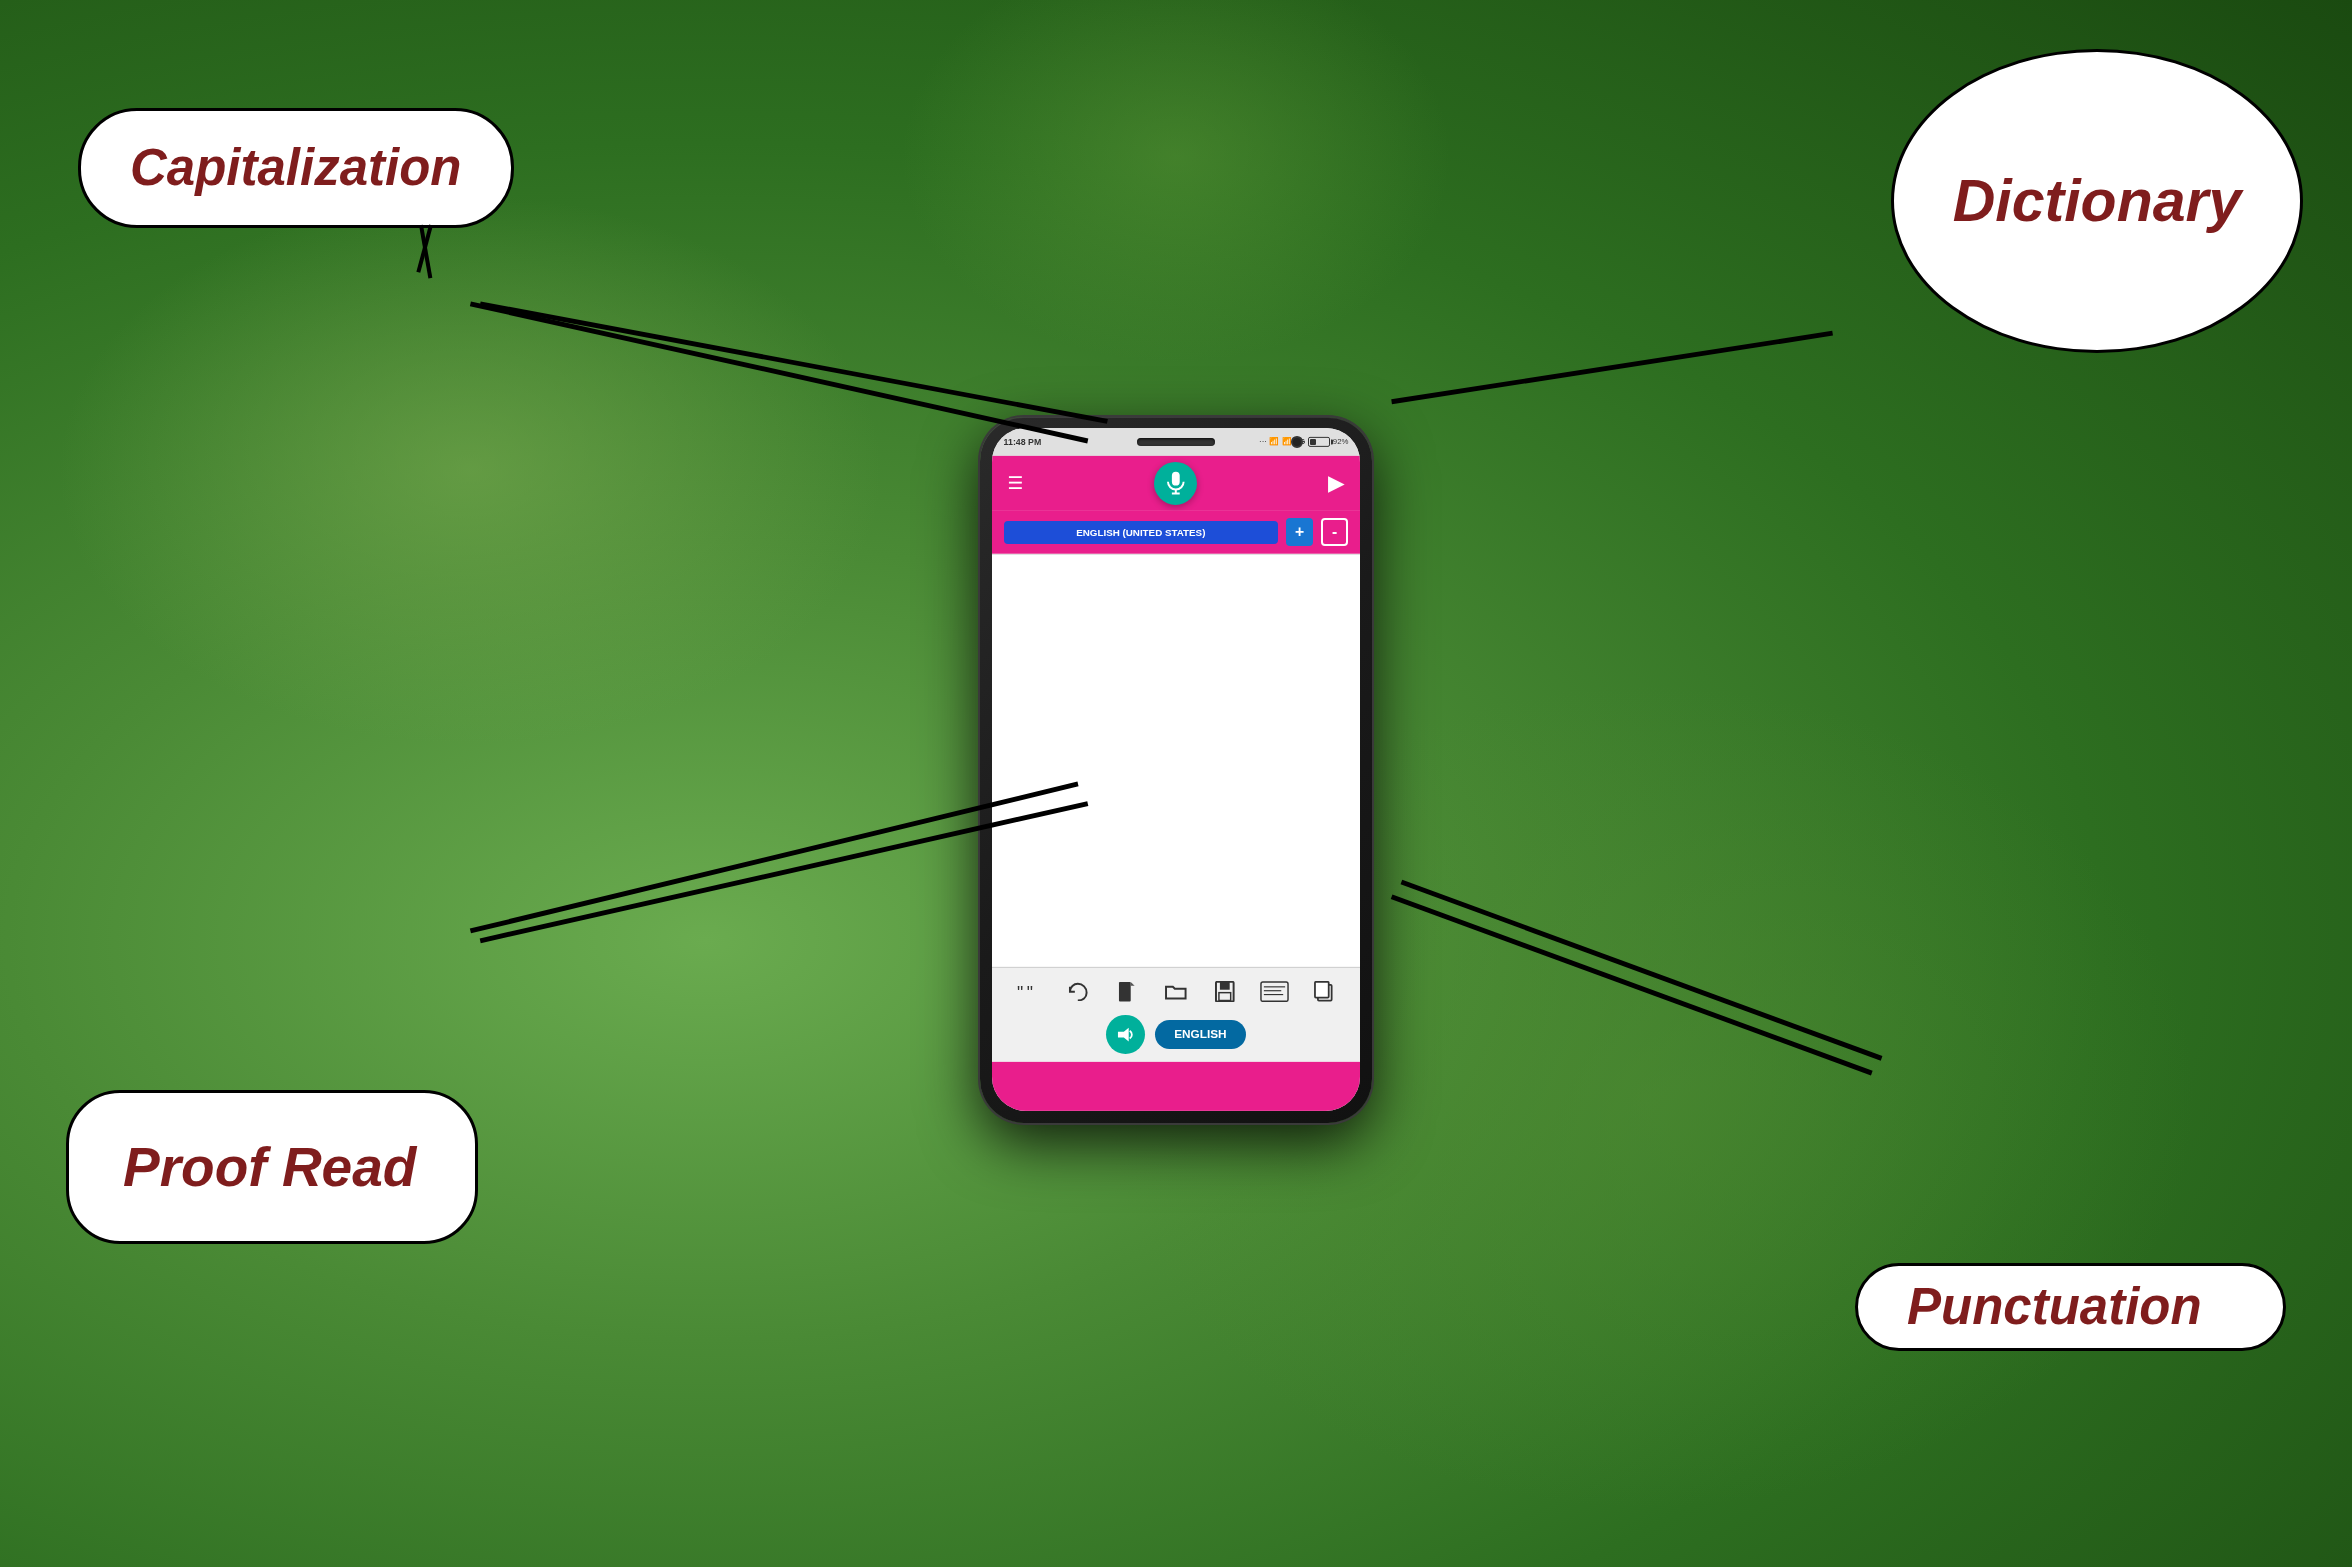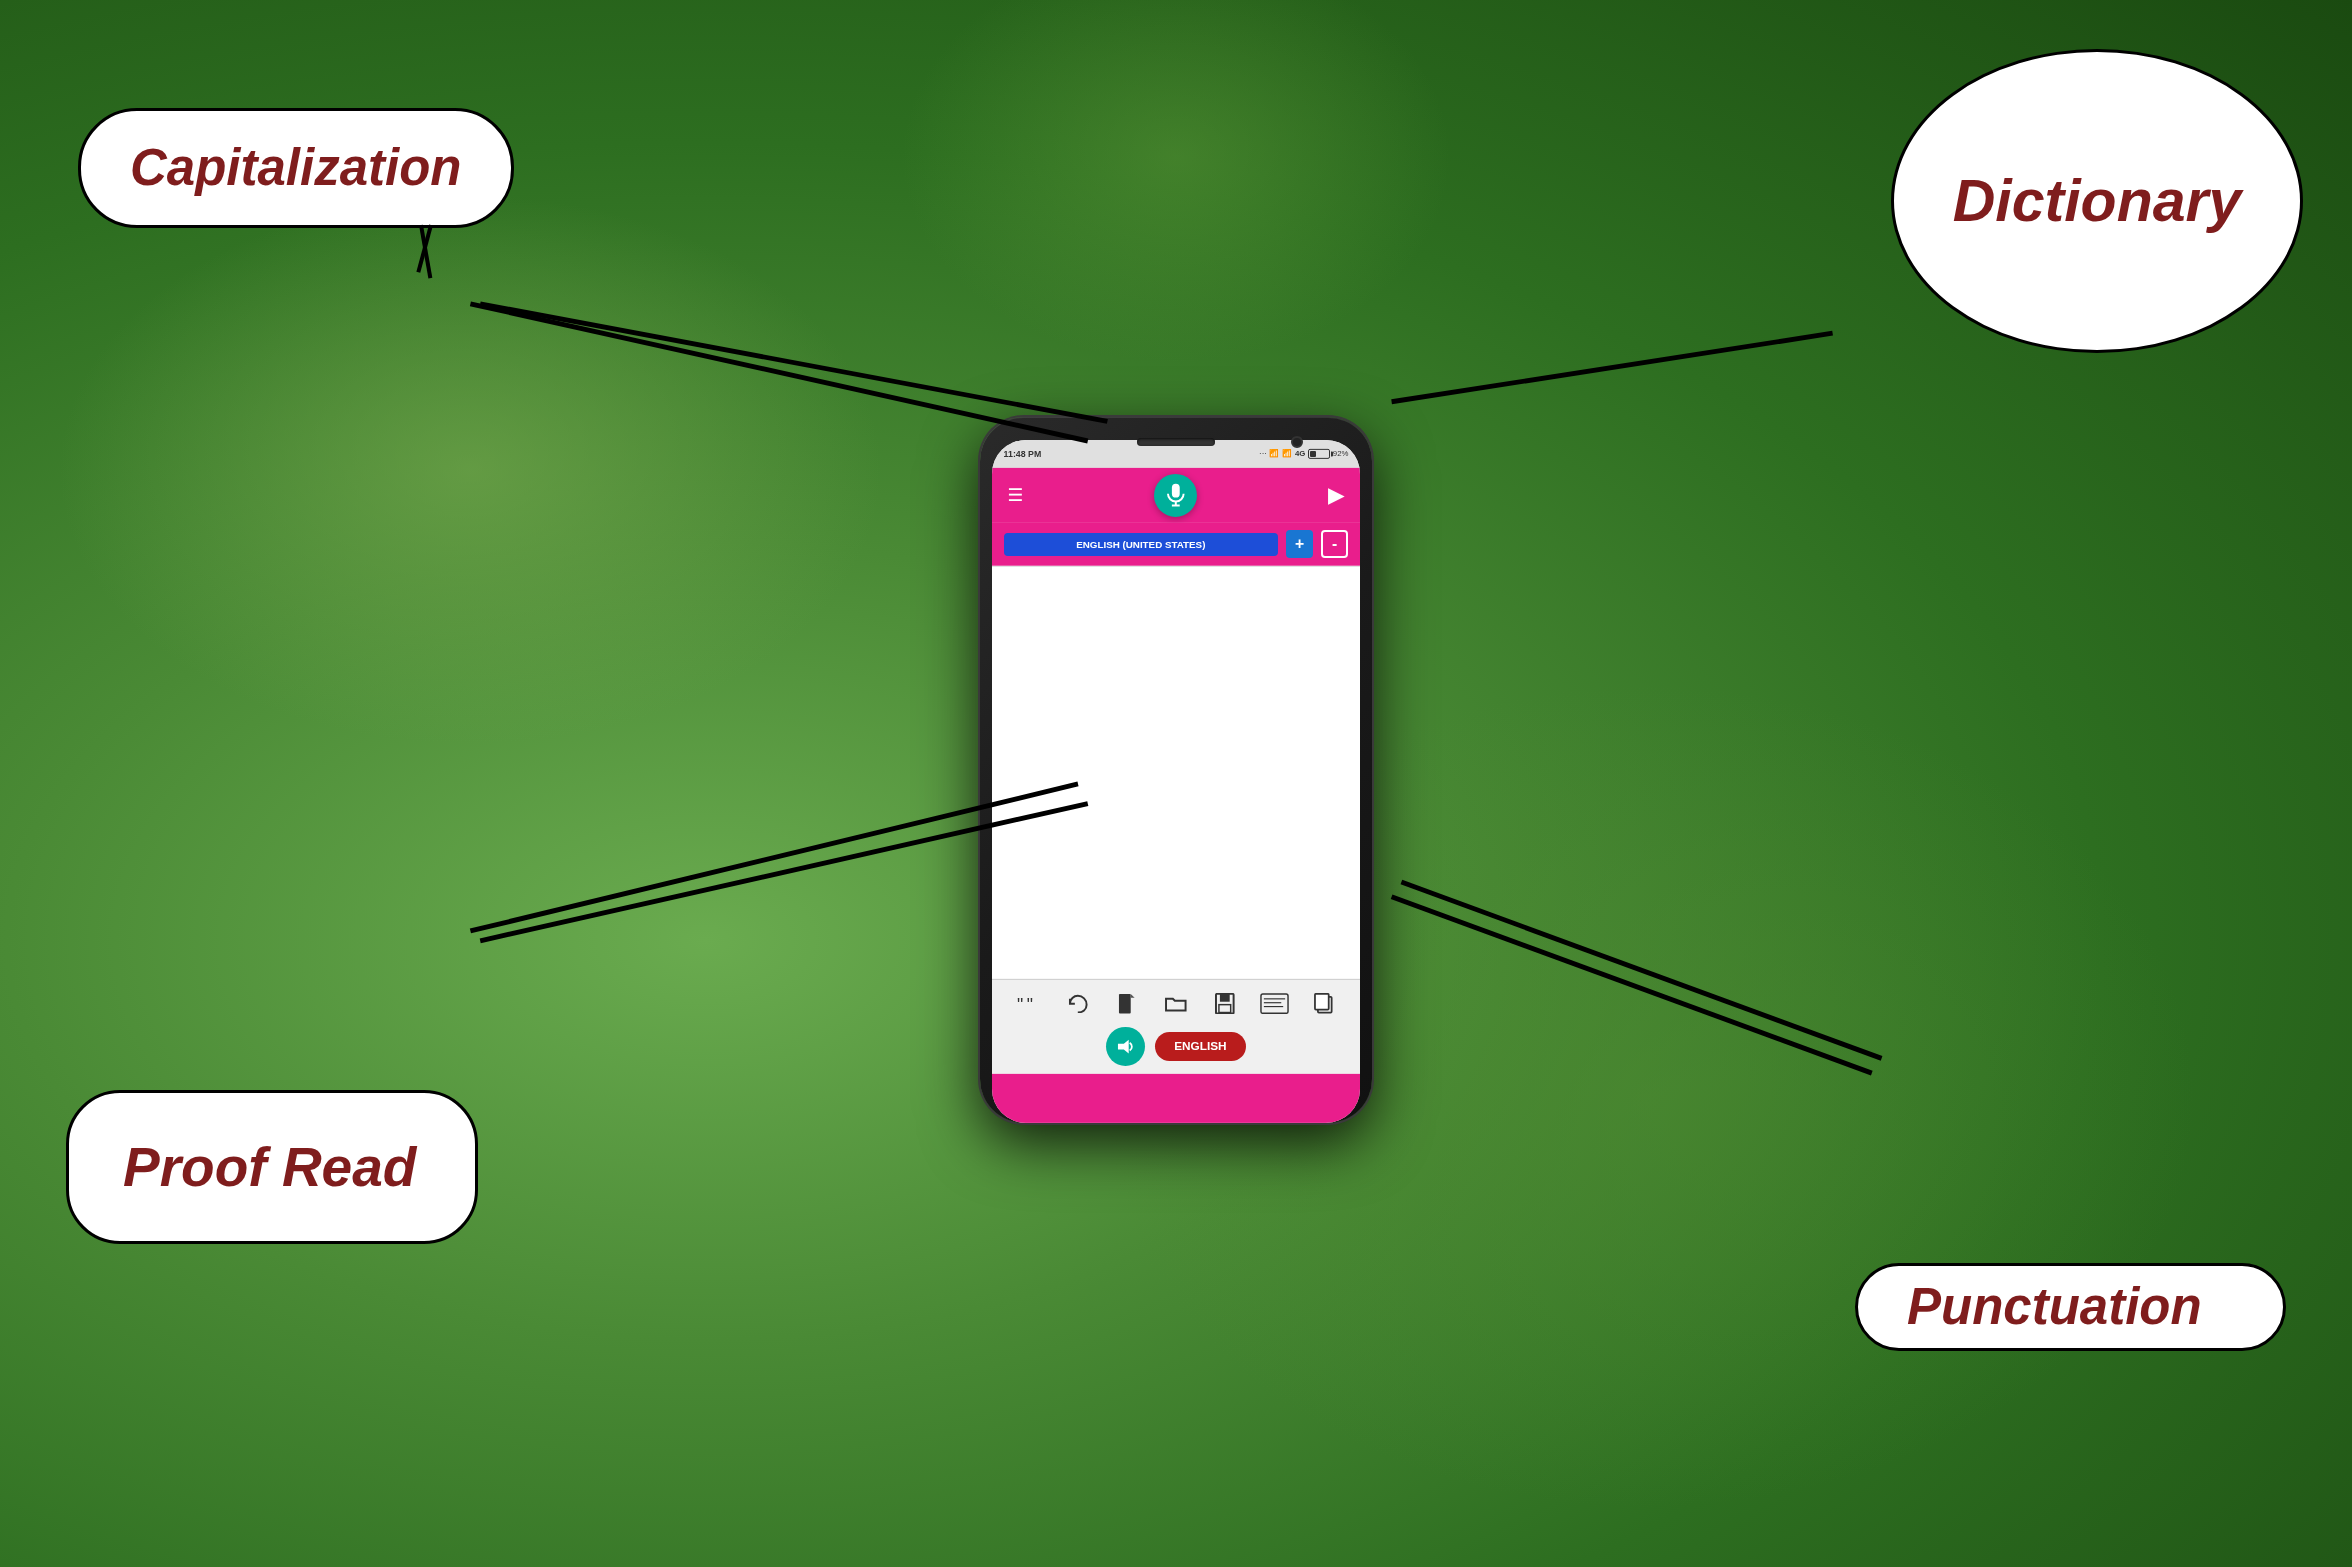--- a/index.html
+++ b/index.html
@@ -82,21 +82,20 @@
 
     
     .phone-screen {
       width: 100%;
       height: 100%;
       background: #f5f5f5;
       border-radius: 34px;
       overflow: hidden;
       display: flex;
       flex-direction: column;
-      margin-top: 12px;
     }
 
     
     .status-bar {
       background: #e0e0e0;
       height: 27.4px;
       display: flex;
       align-items: center;
       justify-content: space-between;
       padding: 0 11.8px;
@@ -277,21 +276,21 @@
       border-radius: 50%;
       display: flex;
       align-items: center;
       justify-content: center;
       color: white;
       font-size: 17.6px;
       cursor: pointer;
     }
 
     .english-btn {
-      background: #b91c1c;
+      background: #0369a1;
       color: white;
       padding: 7.8px 19.6px;
       border-radius: 19.6px;
       font-size: 11.8px;
       font-weight: bold;
       cursor: pointer;
       border: none;
     }
 
     

